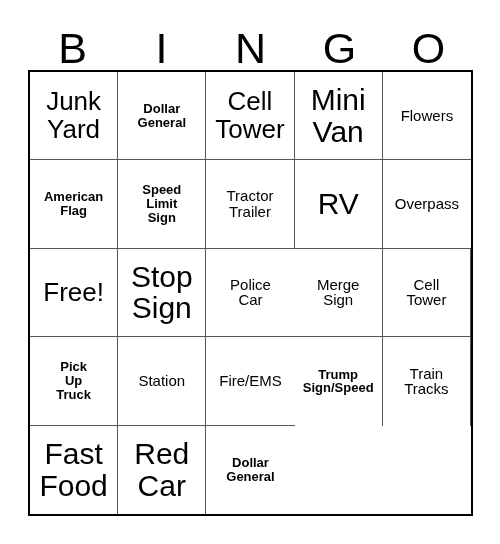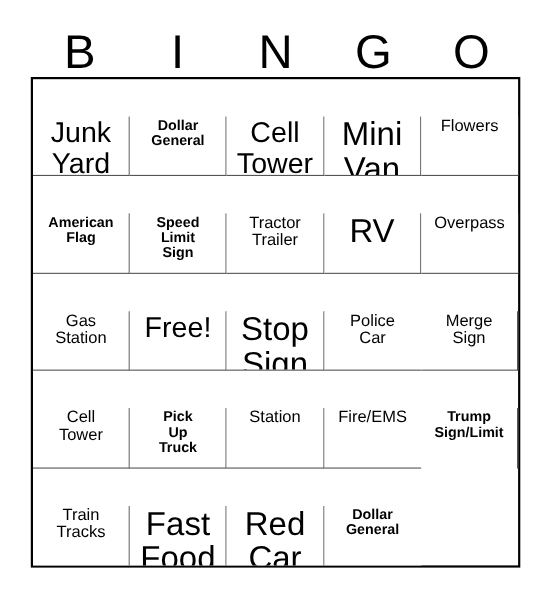--- a/index.html
+++ b/index.html
@@ -57,26 +57,26 @@
     grid-template-columns: repeat(5, 1fr);
     grid-template-rows: repeat(5, 1fr);
     background: #ffffff;
   }
 
   .cell {
     box-sizing: border-box;
     border-right: 1px solid #555555;
     border-bottom: 1px solid #555555;
     display: flex;
+    align-items: center;
     justify-content: center;
     text-align: center;
     padding: 1px 2px;
     background: #ffffff;
     overflow: hidden;
-    margin-top: 34px;
   }
   .cell.col-last { border-right: none; }
   .cell.row-last { border-bottom: none; }
 
   .cell-text {
     display: block;
     line-height: 1.06;
     white-space: pre-line;
     font-weight: 400;
   }
@@ -136,24 +136,20 @@
         <span class="cell-text">Tractor
 Trailer</span>
       </div>
     <div class="cell sz-xl">
         <span class="cell-text">RV</span>
       </div>
 
     <div class="cell sz-xs col-last">
         <span class="cell-text">Overpass</span>
       </div>
-    <div class="cell sz-md">
-        <span class="cell-text">Gas
-Station</span>
-      </div>
     <div class="cell sz-lg">
         <span class="cell-text">Free!</span>
       </div>
     <div class="cell sz-xl">
         <span class="cell-text">Stop
 Sign</span>
       </div>
     <div class="cell sz-md col-last">
         <span class="cell-text">Police
 Car</span>
@@ -174,21 +170,21 @@
       </div>
     <div class="cell sz-md">
         <span class="cell-text">Station</span>
       </div>
     <div class="cell sz-xs col-last">
         <span class="cell-text">Fire/EMS</span>
       </div>
 
     <div class="cell sz-sm row-last">
         <span class="cell-text">Trump
-Sign/Limit</span>
+Sign/Speed</span>
       </div>
     <div class="cell sz-md row-last">
         <span class="cell-text">Train
 Tracks</span>
       </div>
     <div class="cell sz-xl row-last">
         <span class="cell-text">Fast
 Food</span>
       </div>
     <div class="cell sz-xl row-last">

